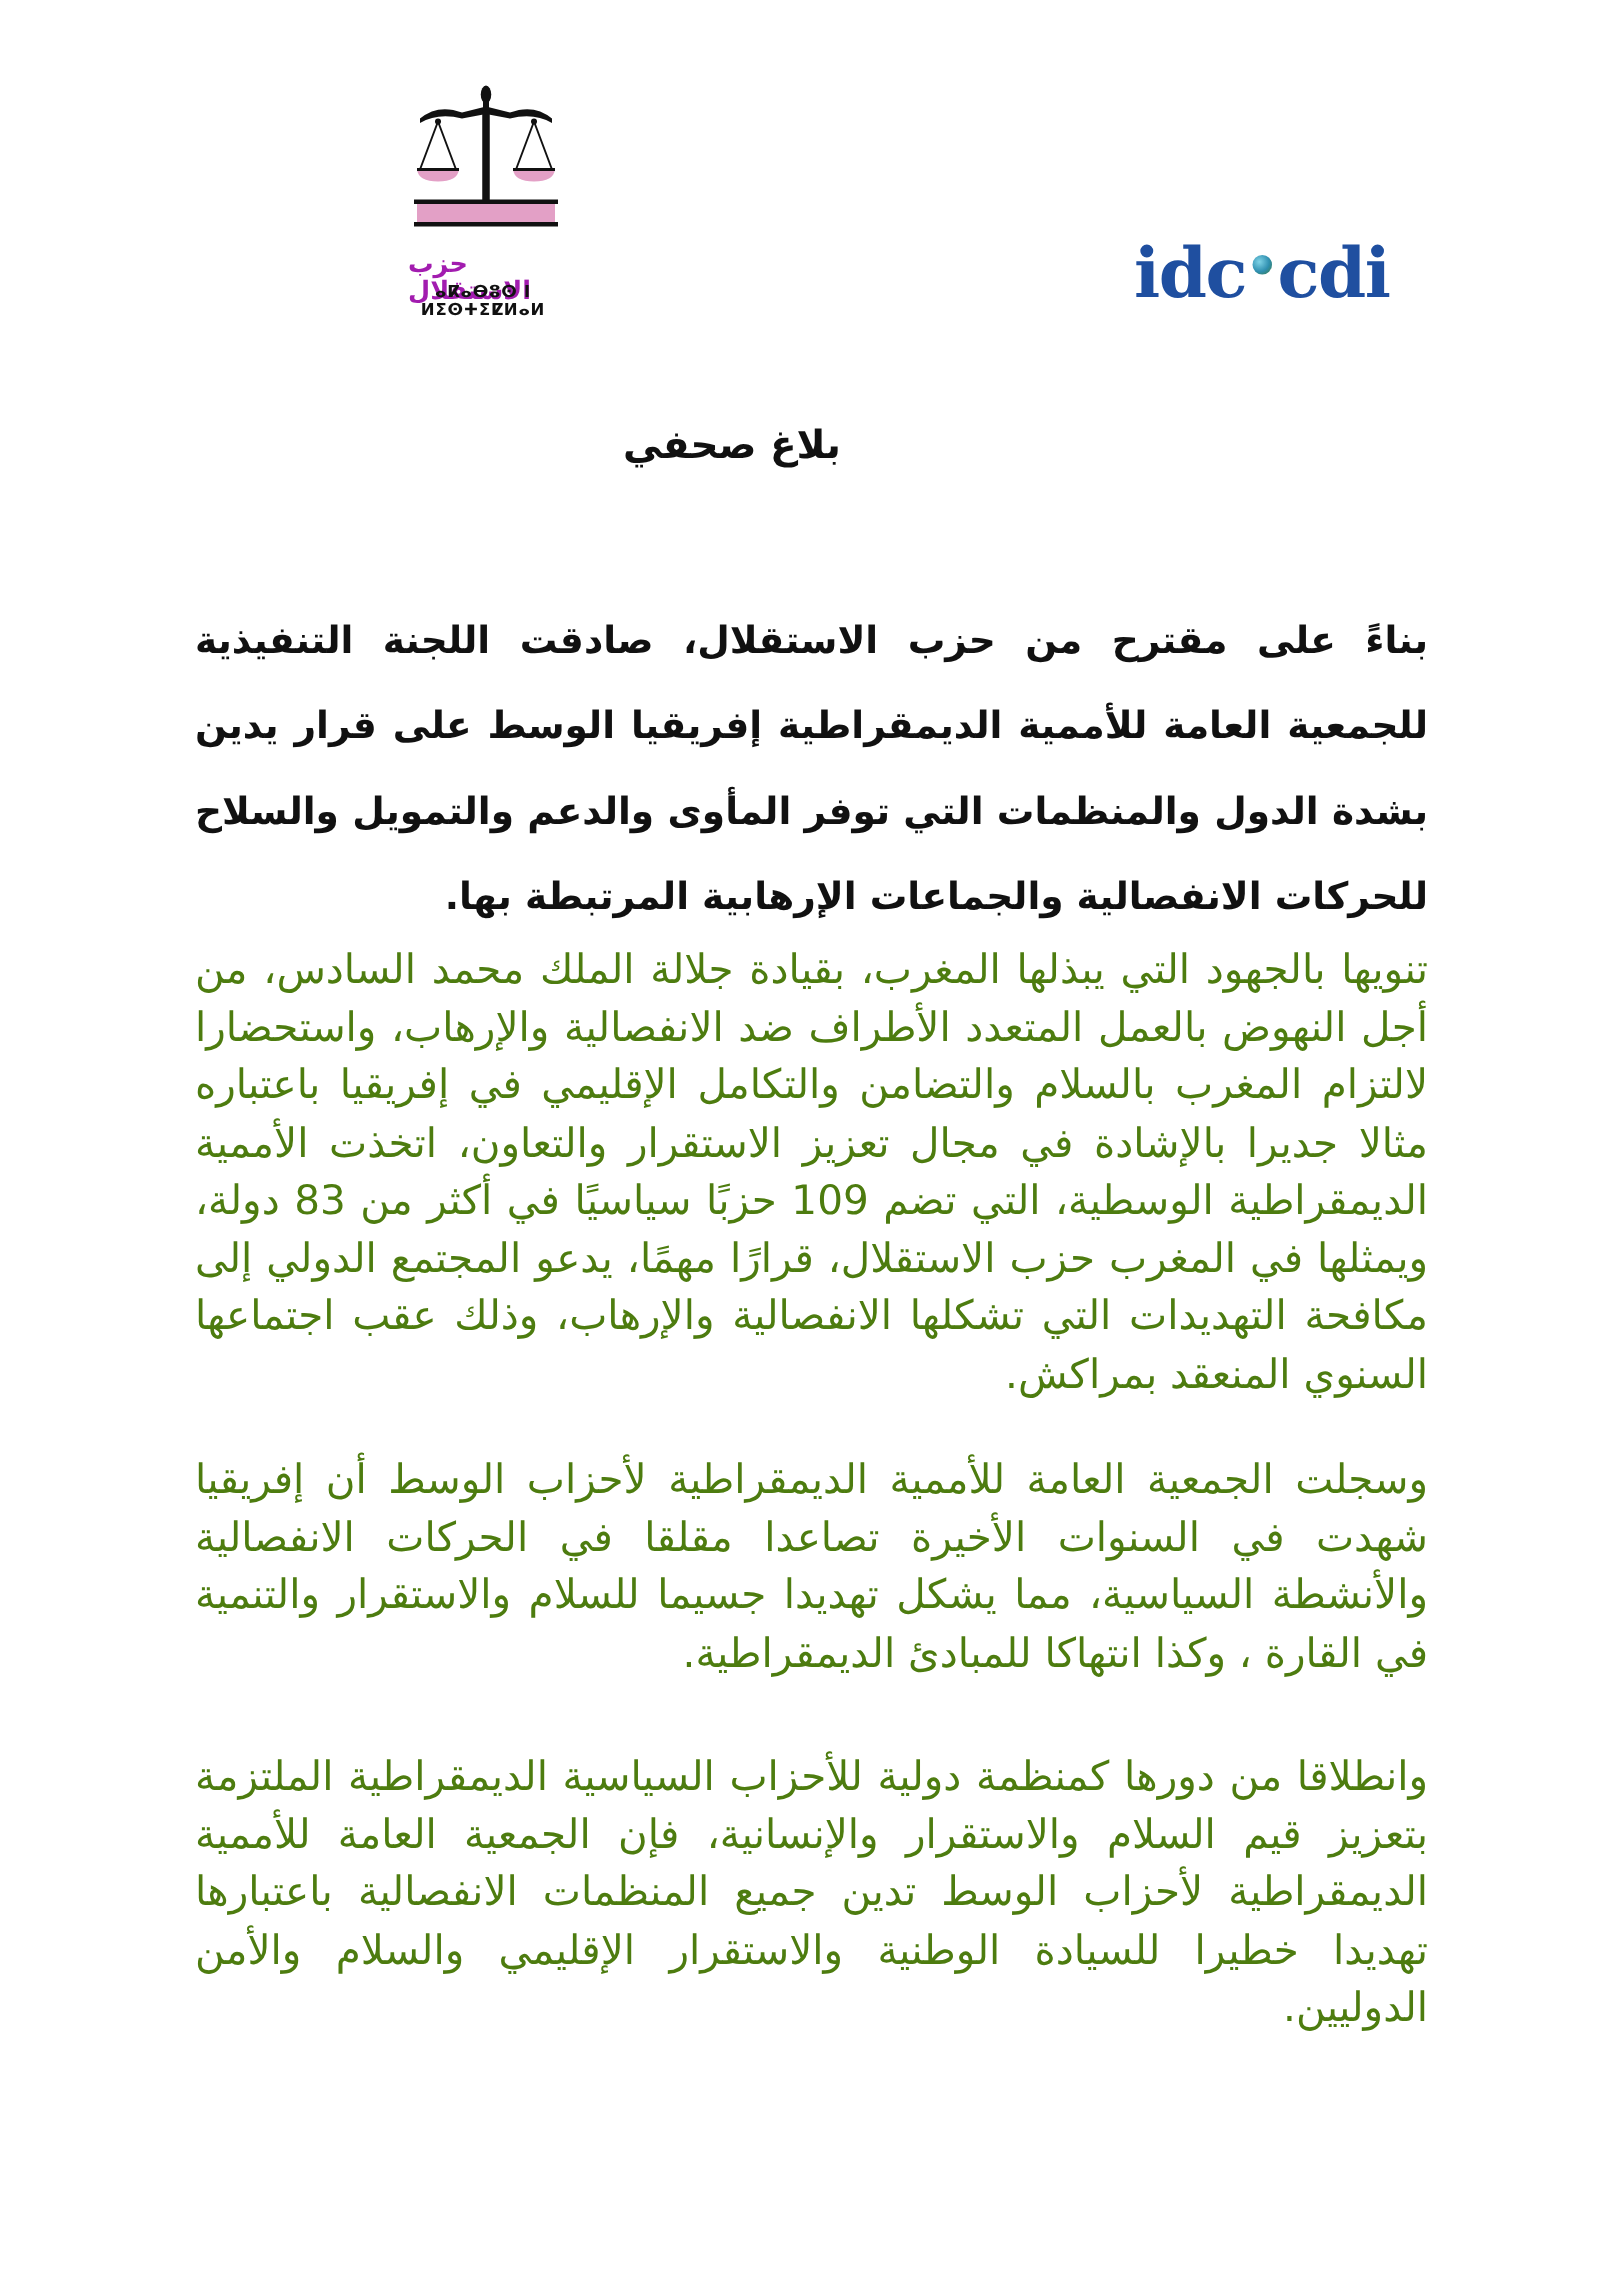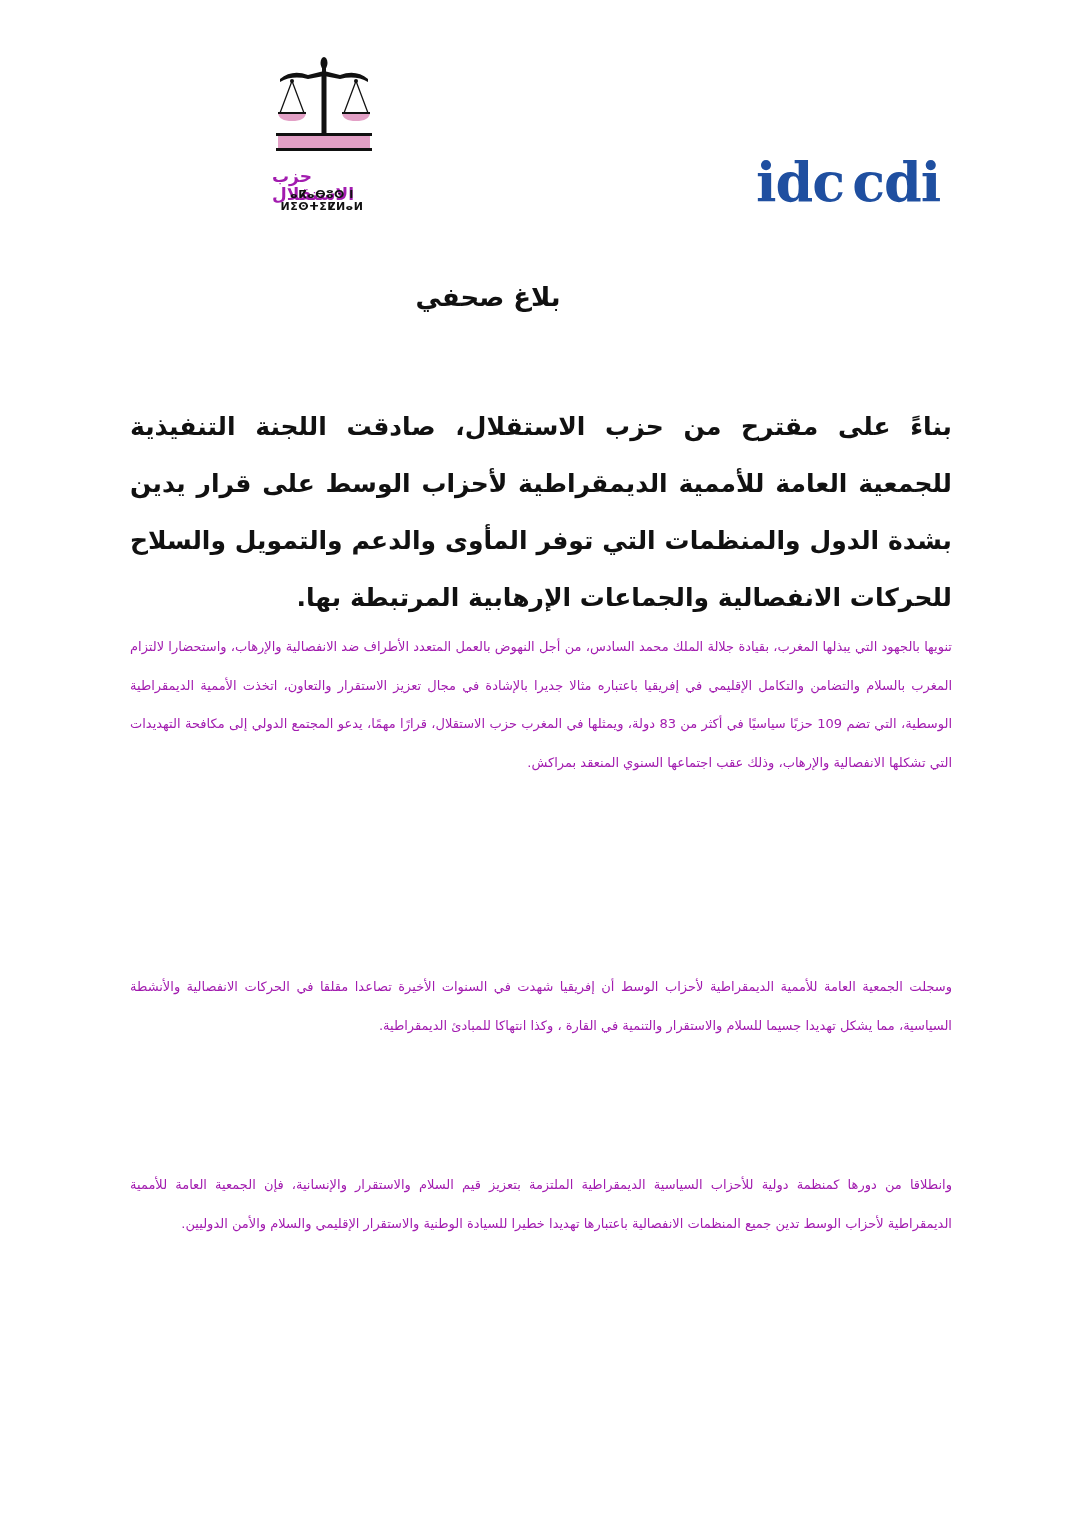--- a/index.html
+++ b/index.html
@@ -5,28 +5,28 @@
   * { box-sizing: border-box; margin: 0; padding: 0; }
   html, body { width: 1080px; height: 1515px; background: #ffffff; }
   body { position: relative; font-family: "DejaVu Sans", sans-serif; color: #111; overflow: hidden; }
 
   .logo-istiqlal { position: absolute; left: 272px; top: 55px; width: 108px; height: 150px; }
   .logo-istiqlal svg { display: block; }
   .istiqlal-ar { position: absolute; left: 0; top: 112px; width: 100px; text-align: left; font-size: 17px; font-weight: bold; direction: rtl; color: #a21caf; line-height: 18px; }
   .istiqlal-tf { position: absolute; left: 0; top: 134px; width: 100px; text-align: center; font-size: 11px; letter-spacing: 0.5px; color: #111; font-weight: bold; line-height: 12px; }
 
   .logo-idc { position: absolute; left: 756px; top: 142px; width: 180px; height: 56px; display: flex; align-items: center; }
-  .idc-text { font-family: "DejaVu Serif", serif; font-weight: bold; font-size: 54px; color: #1f4fa0; letter-spacing: -1px; line-height: 1; margin-top: 23px; }
+  .idc-text { font-family: "DejaVu Serif", serif; font-weight: bold; font-size: 46px; color: #1f4fa0; letter-spacing: -1px; line-height: 1; margin-top: 23px; }
   .idc-dot { display: inline-block; width: 13px; height: 13px; border-radius: 50%; margin: 12px 4px 0 4px; background: radial-gradient(circle at 35% 35%, #7fd3e6 0%, #2f8fb0 55%, #3c7a3a 100%); }
 
   .doc-title { position: absolute; left: 0; top: 282px; width: 976px; text-align: center; font-size: 26px; font-weight: bold; direction: rtl; color: #111; }
 
   .content { position: absolute; left: 130px; width: 822px; direction: rtl; text-align: justify; text-align-last: right; }
   .lead { top: 398px; font-size: 25px; font-weight: bold; line-height: 57px; }
-  .para { font-size: 13px; line-height: 38.5px; color: #a21caf; }
+  .para { font-size: 27px; line-height: 38.5px; color: #4d7c0f; }
   .p1 { top: 628px; }
   .p2 { top: 968px; }
   .p3 { top: 1166px; }
 </style>
 </head>
 <body>
 
 <div class="logo-istiqlal">
   <svg width="108" height="110" viewBox="0 0 108 110">
 
@@ -58,17 +58,17 @@
 </div>
 
 <div class="logo-idc">
   <span class="idc-text">idc</span>
   <span class="idc-dot"></span>
   <span class="idc-text">cdi</span>
 </div>
 
 <h1 class="doc-title">بلاغ صحفي</h1>
 
-<p class="content lead">بناءً على مقترح من حزب الاستقلال، صادقت اللجنة التنفيذية للجمعية العامة للأممية الديمقراطية لأحزاب الوسط على قرار يدين بشدة الدول والمنظمات التي توفر المأوى والدعم والتمويل والسلاح للحركات الانفصالية والجماعات الإرهابية المرتبطة بها.</p>
+<p class="content lead">بناءً على مقترح من حزب الاستقلال، صادقت اللجنة التنفيذية للجمعية العامة للأممية الديمقراطية إفريقيا الوسط على قرار يدين بشدة الدول والمنظمات التي توفر المأوى والدعم والتمويل والسلاح للحركات الانفصالية والجماعات الإرهابية المرتبطة بها.</p>
 
 <p class="content para p1">تنويها بالجهود التي يبذلها المغرب، بقيادة جلالة الملك محمد السادس، من أجل النهوض بالعمل المتعدد الأطراف ضد الانفصالية والإرهاب، واستحضارا لالتزام المغرب بالسلام والتضامن والتكامل الإقليمي في إفريقيا باعتباره مثالا جديرا بالإشادة في مجال تعزيز الاستقرار والتعاون، اتخذت الأممية الديمقراطية الوسطية، التي تضم 109 حزبًا سياسيًا في أكثر من 83 دولة، ويمثلها في المغرب حزب الاستقلال، قرارًا مهمًا، يدعو المجتمع الدولي إلى مكافحة التهديدات التي تشكلها الانفصالية والإرهاب، وذلك عقب اجتماعها السنوي المنعقد بمراكش.</p>
 <p class="content para p2">وسجلت الجمعية العامة للأممية الديمقراطية لأحزاب الوسط أن إفريقيا شهدت في السنوات الأخيرة تصاعدا مقلقا في الحركات الانفصالية والأنشطة السياسية، مما يشكل تهديدا جسيما للسلام والاستقرار والتنمية في القارة ، وكذا انتهاكا للمبادئ الديمقراطية.</p>
 <p class="content para p3">وانطلاقا من دورها كمنظمة دولية للأحزاب السياسية الديمقراطية الملتزمة بتعزيز قيم السلام والاستقرار والإنسانية، فإن الجمعية العامة للأممية الديمقراطية لأحزاب الوسط تدين جميع المنظمات الانفصالية باعتبارها تهديدا خطيرا للسيادة الوطنية والاستقرار الإقليمي والسلام والأمن الدوليين.</p>
 
 </body></html>

